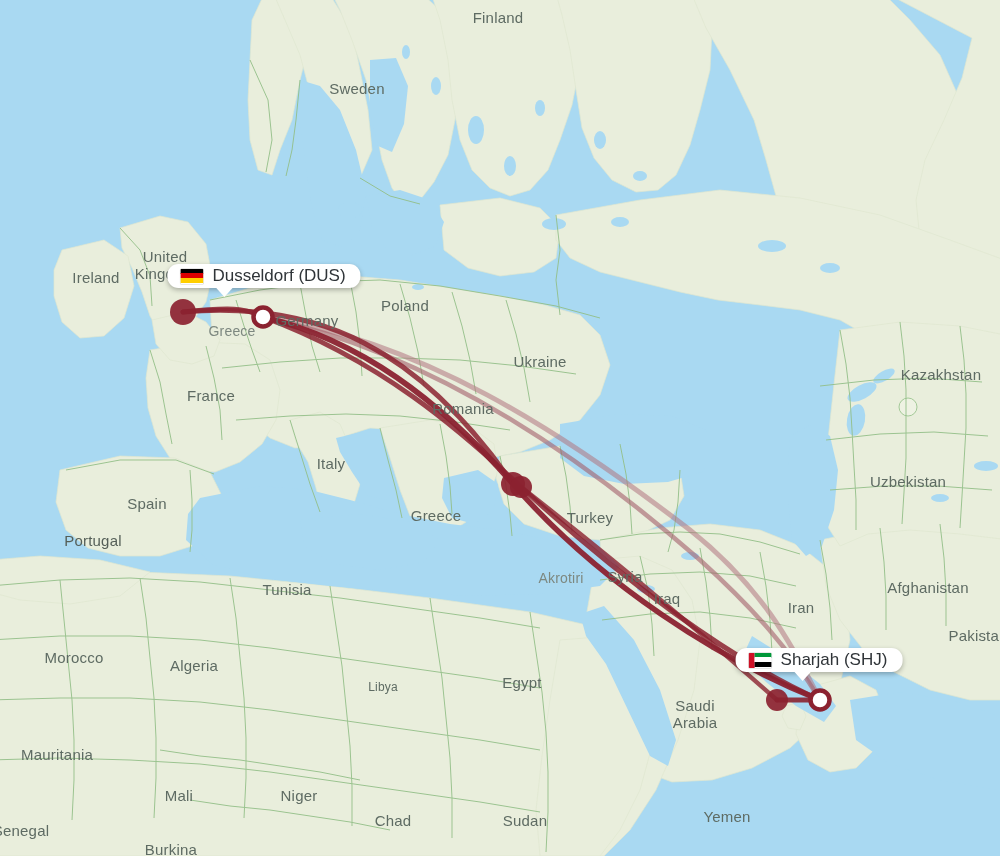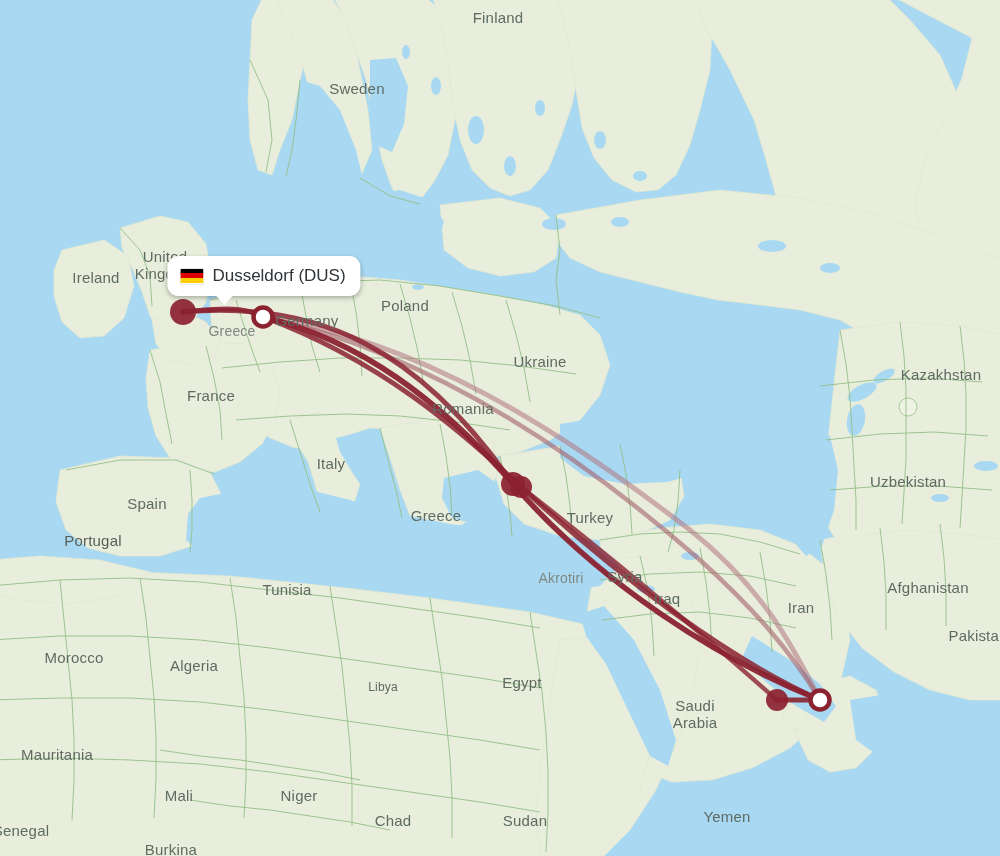--- a/index.html
+++ b/index.html
@@ -20,21 +20,21 @@
     pointer-events:none;
   }
   .country-label.dim{color:#7d8880;}
   .country-label.dark{color:#555f58;}
 
   .city-pill{
     position:absolute;
     background:#fff;
     border-radius:11px;
     box-shadow:0 2px 5px rgba(0,0,0,.28);
-    height:40px;
+    height:24px;
     display:flex;
     align-items:center;
     padding:0 15px 0 13px;
     transform:translate(-50%,-50%);
     z-index:40;
   }
   .city-pill .pill-text{
     font-size:17px;
     color:#2f3438;
     white-space:nowrap;
@@ -303,14 +303,24 @@
   <div class="city-pill" style="left:264px;top:276px;">
     <span class="flag flag-de">
         <i></i>
         <i></i>
         <i></i>
       </span>
     <span class="pill-text">Dusseldorf (DUS)</span>
     <span class="pill-tail" style="left:48px;"></span>
   </div>
 
+  <div class="city-pill" style="left:819px;top:660px;">
+    <span class="flag flag-ae">
+        <i class="bar"></i>
+        <i class="s1"></i>
+        <i class="s2"></i>
+        <i class="s3"></i>
+      </span>
+    <span class="pill-text">Sharjah (SHJ)</span>
+    <span class="pill-tail" style="left:58px;"></span>
+  </div>
 
 </div>
 
 </body></html>

